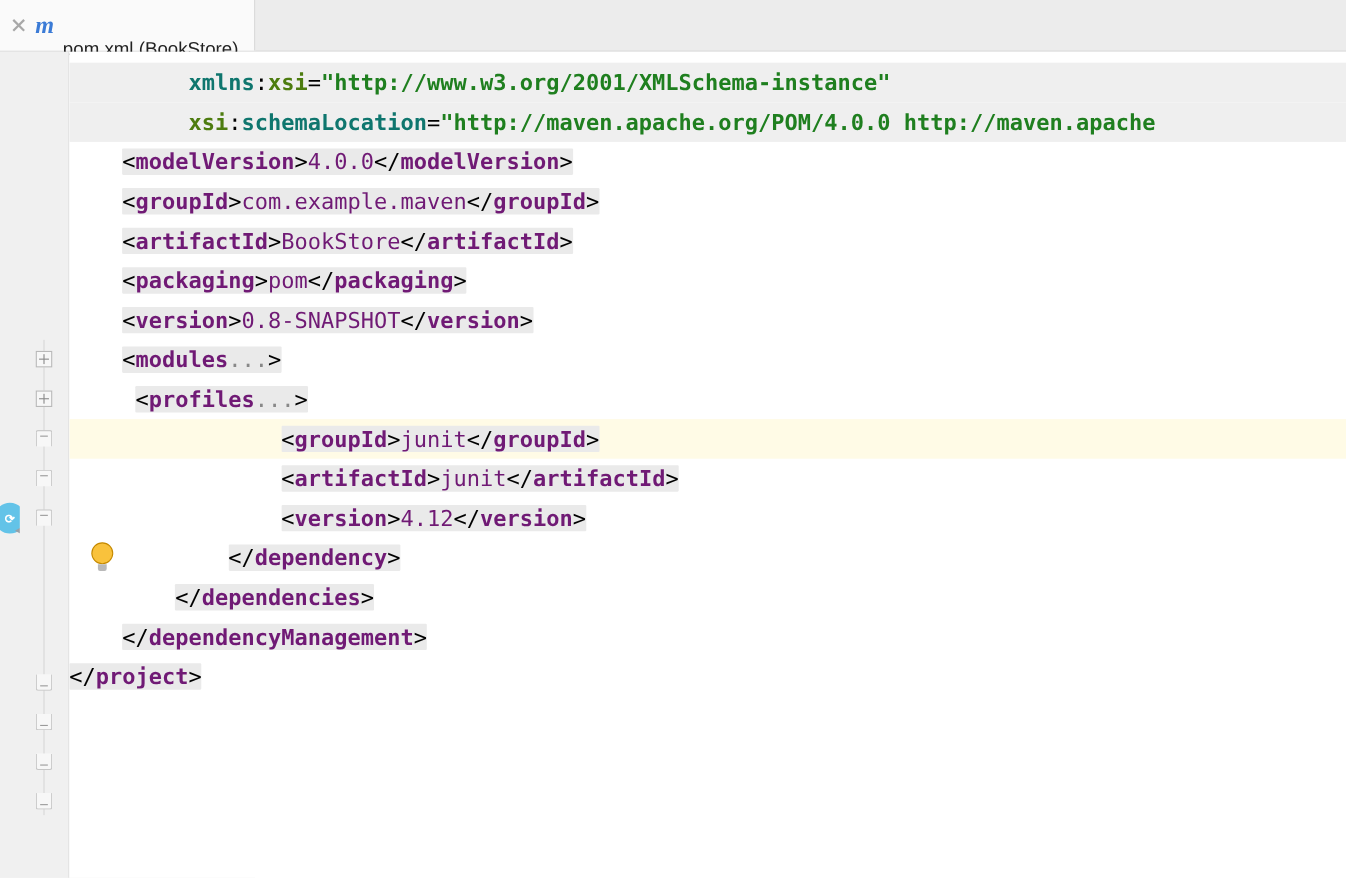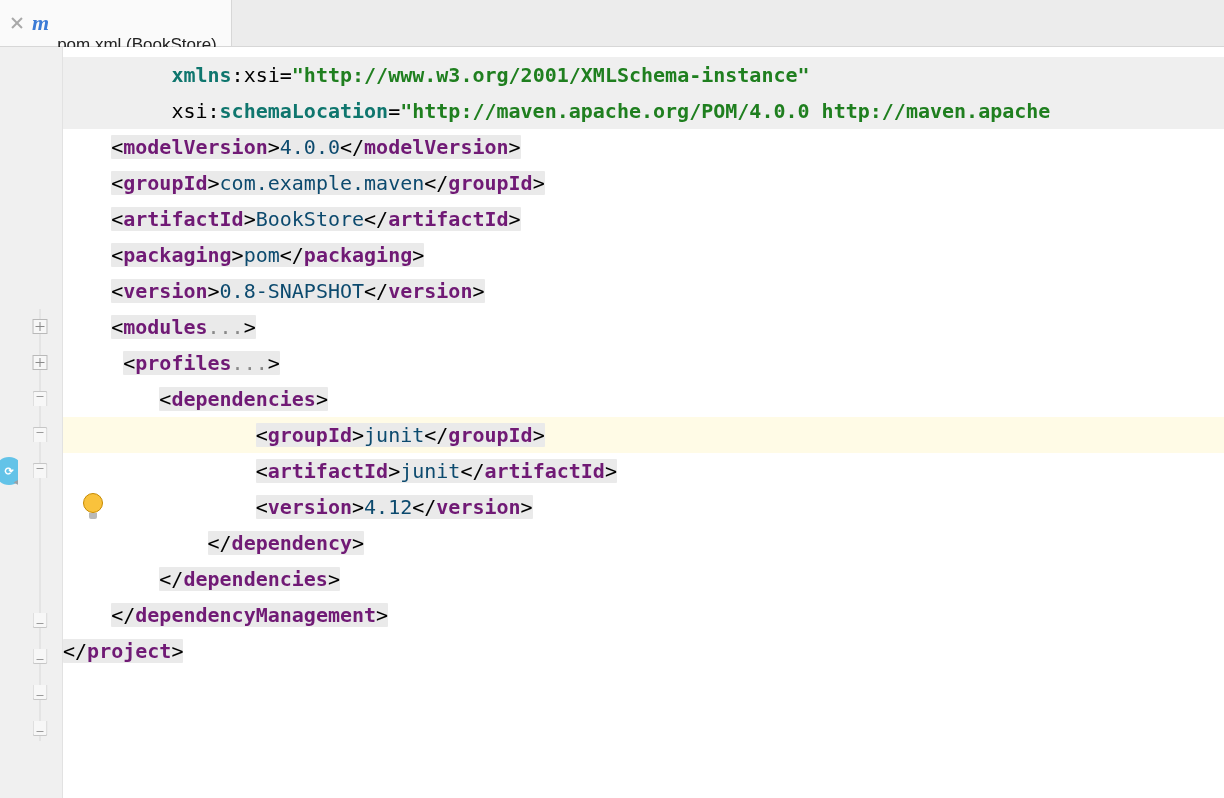--- a/index.html
+++ b/index.html
@@ -20,24 +20,24 @@
   .minus-top{width:15px;height:10px;border:1px solid #c6c6c6;border-bottom:none;border-radius:2px 2px 0 0;}
   .minus-top::before{content:"";position:absolute;left:3px;right:3px;top:4px;height:1px;background:#9a9a9a;}
   .minus-bot{width:15px;height:10px;border:1px solid #c6c6c6;border-top:none;border-radius:0 0 2px 2px;}
   .minus-bot::before{content:"";position:absolute;left:3px;right:3px;bottom:3px;height:1px;background:#9a9a9a;}
   .code{flex:1;position:relative;background:#fff;overflow:hidden;}
   .code .line{white-space:pre;height:36px;}
   .code .bg-gray{background:#efefef;}
   .code .hl{background:#fffbe6;}
   .tag{color:#701a75;font-weight:700;}
   .attr{color:#0f766e;font-weight:700;margin-top:11px;}
-  .ns{color:#000000;font-weight:400;}
+  .ns{color:#4d7c0f;font-weight:700;}
   .str{color:#1f7f1f;font-weight:700;}
   .pun{color:#000;}
-  .txt{color:#0c4a6e;}
+  .txt{color:#701a75;}
   .el{color:#888;}
   .selbg{background:#eaeaea;border-radius:1px;}
   .bulb{position:absolute;left:20px;width:20px;height:28px;}
   .bulb .head{width:18px;height:18px;background:#f9c23c;border-radius:50%;border:1px solid #c68a00;}
   .bulb .base{width:8px;height:6px;background:#b9b9b9;margin:0 auto;border-radius:0 0 2px 2px;}
   .marker-gutter{width:18px;background:#f0f0f0;position:relative;}
   .marker-gutter .badge{position:absolute;left:-5px;width:28px;height:28px;background:#63c3e8;border-radius:50%;display:flex;align-items:center;justify-content:center;color:#fff;font:11px sans-serif;font-weight:700;}
   .marker-gutter .badge::after{content:"";position:absolute;right:-4px;bottom:-3px;width:0;height:0;border-left:6px solid transparent;border-right:6px solid transparent;border-top:9px solid #9aa0a6;transform:rotate(-30deg);}
   .fold-bar{position:absolute;left:51%;transform:translateX(-50%);width:1px;background:#d8d8d8;}
 </style>
@@ -71,21 +71,20 @@
   <div class="code" style="padding-top: 10px;">
       <div class="line bg-gray">         <span><span class="attr">xmlns</span><span class="pun">:</span><span class="ns">xsi</span><span class="pun">=</span><span class="str">"http://www.w3.org/2001/XMLSchema-instance"</span></span></div>
       <div class="line bg-gray">         <span><span class="ns">xsi</span><span class="pun">:</span><span class="attr">schemaLocation</span><span class="pun">=</span><span class="str">"http://maven.apache.org/POM/4.0.0 http://maven.apache</span></span></div>
       <div class="line">    <span class="selbg"><span class="pun">&lt;</span><span class="tag">modelVersion</span><span class="pun">&gt;</span><span class="txt">4.0.0</span><span class="pun">&lt;/</span><span class="tag">modelVersion</span><span class="pun">&gt;</span></span></div>
       <div class="line">    <span class="selbg"><span class="pun">&lt;</span><span class="tag">groupId</span><span class="pun">&gt;</span><span class="txt">com.example.maven</span><span class="pun">&lt;/</span><span class="tag">groupId</span><span class="pun">&gt;</span></span></div>
       <div class="line">    <span class="selbg"><span class="pun">&lt;</span><span class="tag">artifactId</span><span class="pun">&gt;</span><span class="txt">BookStore</span><span class="pun">&lt;/</span><span class="tag">artifactId</span><span class="pun">&gt;</span></span></div>
       <div class="line">    <span class="selbg"><span class="pun">&lt;</span><span class="tag">packaging</span><span class="pun">&gt;</span><span class="txt">pom</span><span class="pun">&lt;/</span><span class="tag">packaging</span><span class="pun">&gt;</span></span></div>
       <div class="line">    <span class="selbg"><span class="pun">&lt;</span><span class="tag">version</span><span class="pun">&gt;</span><span class="txt">0.8-SNAPSHOT</span><span class="pun">&lt;/</span><span class="tag">version</span><span class="pun">&gt;</span></span></div>
       <div class="line">    <span class="selbg"><span class="pun">&lt;</span><span class="tag">modules</span><span class="el">...</span><span class="pun">&gt;</span></span></div>
       <div class="line">     <span class="selbg"><span class="pun">&lt;</span><span class="tag">profiles</span><span class="el">...</span><span class="pun">&gt;</span></span></div>
-      <div class="line">        <span class="selbg"><span class="pun">&lt;</span><span class="tag">dependencies</span><span class="pun">&gt;</span></span></div>
       <div class="line hl">                <span class="selbg"><span class="pun">&lt;</span><span class="tag">groupId</span><span class="pun">&gt;</span><span class="txt">junit</span><span class="pun">&lt;/</span><span class="tag">groupId</span><span class="pun">&gt;</span></span></div>
       <div class="line">                <span class="selbg"><span class="pun">&lt;</span><span class="tag">artifactId</span><span class="pun">&gt;</span><span class="txt">junit</span><span class="pun">&lt;/</span><span class="tag">artifactId</span><span class="pun">&gt;</span></span></div>
       <div class="line">                <span class="selbg"><span class="pun">&lt;</span><span class="tag">version</span><span class="pun">&gt;</span><span class="txt">4.12</span><span class="pun">&lt;/</span><span class="tag">version</span><span class="pun">&gt;</span></span></div>
       <div class="line">            <span class="selbg"><span class="pun">&lt;/</span><span class="tag">dependency</span><span class="pun">&gt;</span></span></div>
       <div class="line">        <span class="selbg"><span class="pun">&lt;/</span><span class="tag">dependencies</span><span class="pun">&gt;</span></span></div>
       <div class="line">    <span class="selbg"><span class="pun">&lt;/</span><span class="tag">dependencyManagement</span><span class="pun">&gt;</span></span></div>
       <div class="line"><span class="selbg"><span class="pun">&lt;/</span><span class="tag">project</span><span class="pun">&gt;</span></span></div>
       <div class="bulb" style="top: 446px;">
         <div class="head"></div>
         <div class="base"></div>

